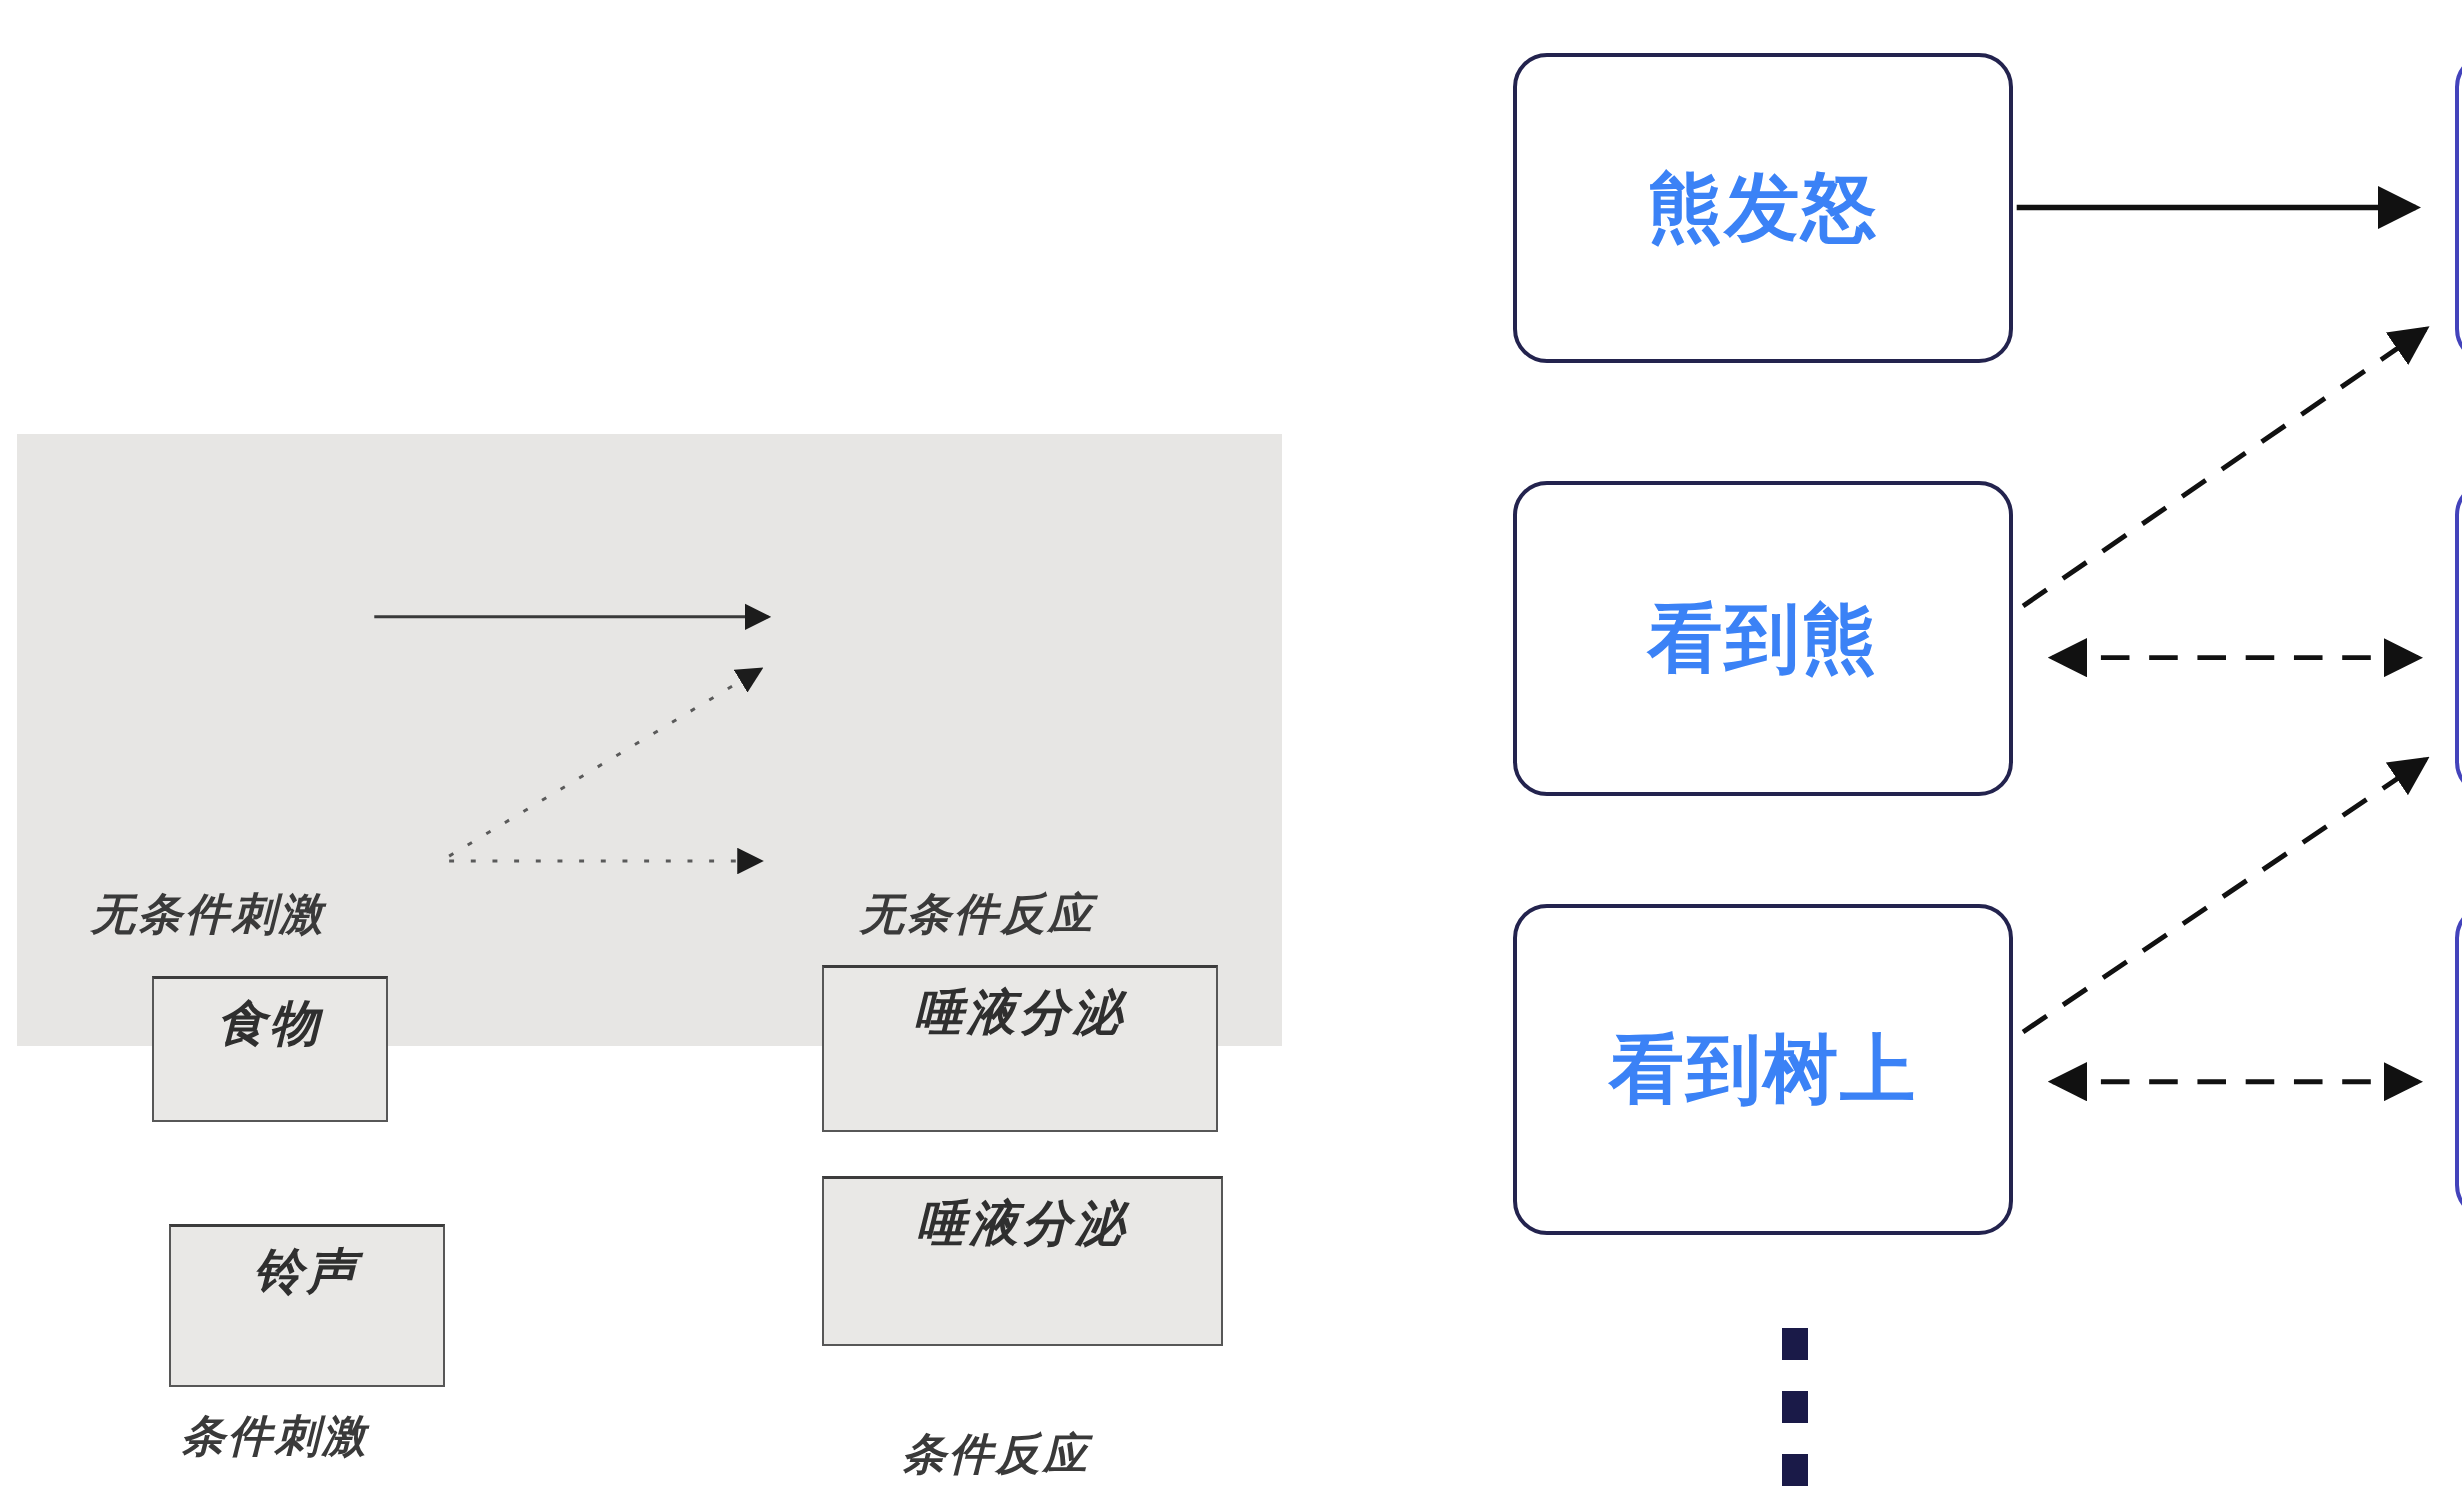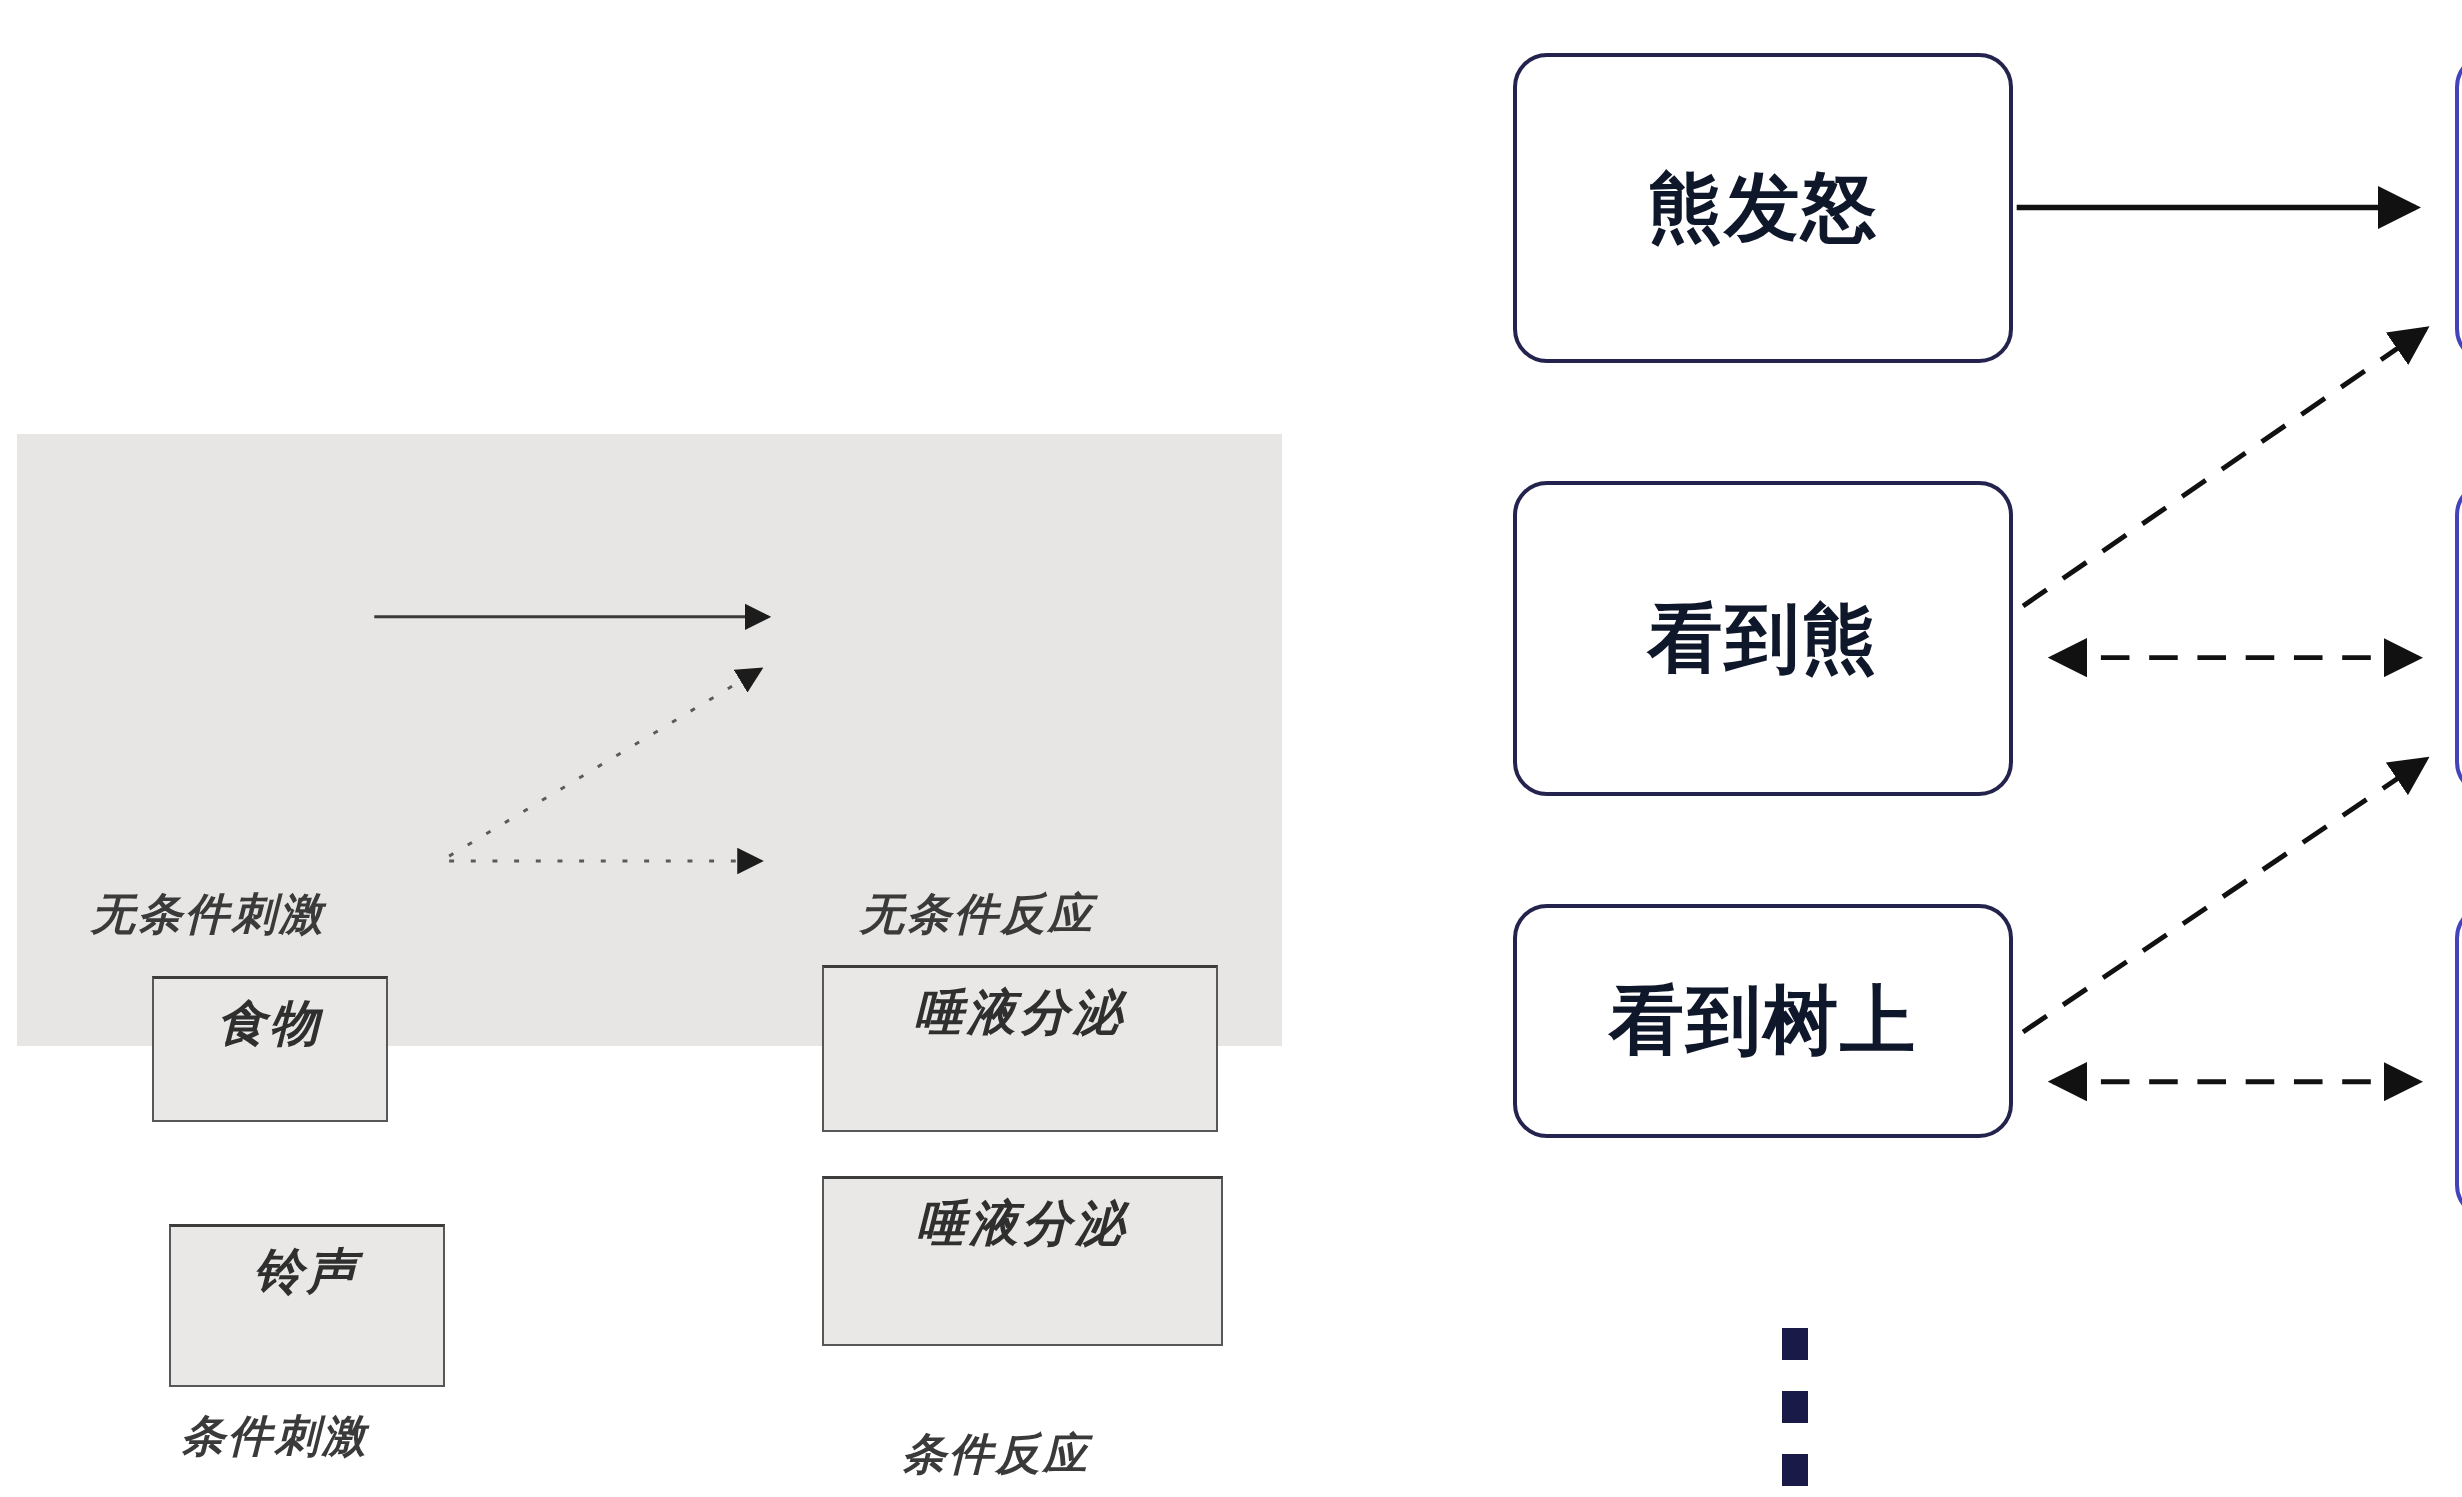--- a/index.html
+++ b/index.html
@@ -57,31 +57,31 @@
     background: #ffffff;
     box-sizing: border-box;
     border-radius: 34px;
     display: flex;
     flex-direction: column;
     justify-content: center;
     align-items: center;
     text-align: center;
     font-size: 75px;
     font-weight: 600;
-    color: #0f172a;
+    color: #3b82f6;
     line-height: 1.25;
     letter-spacing: 2px;
   }
   .rl-box.dark { border: 4.4px solid #23234e; }
   .rl-box.blue { border: 4.4px solid #4343bb; }
   #box-bear   { left: 1513px; top: 53px;  width: 500px; height: 310px; }
   #box-reward { left: 2455px; top: 53px;  width: 497px; height: 310px; }
   #box-see    { left: 1513px; top: 481px;  width: 500px; height: 315px; }
   #box-vnext  { left: 2455px; top: 481px;  width: 497px; height: 315px; }
-  #box-claw   { left: 1513px; top: 904px; width: 500px; height: 234px; }
+  #box-claw   { left: 1513px; top: 904px; width: 500px; height: 331px; }
   #box-vcur   { left: 2455px; top: 904px; width: 497px; height: 315px; }
   
   .dot {
     position: absolute;
     width: 25.6px; height: 31.5px;
   }
   .dot.navy { background: #1a1a48; }
 
   
   .overlay {

